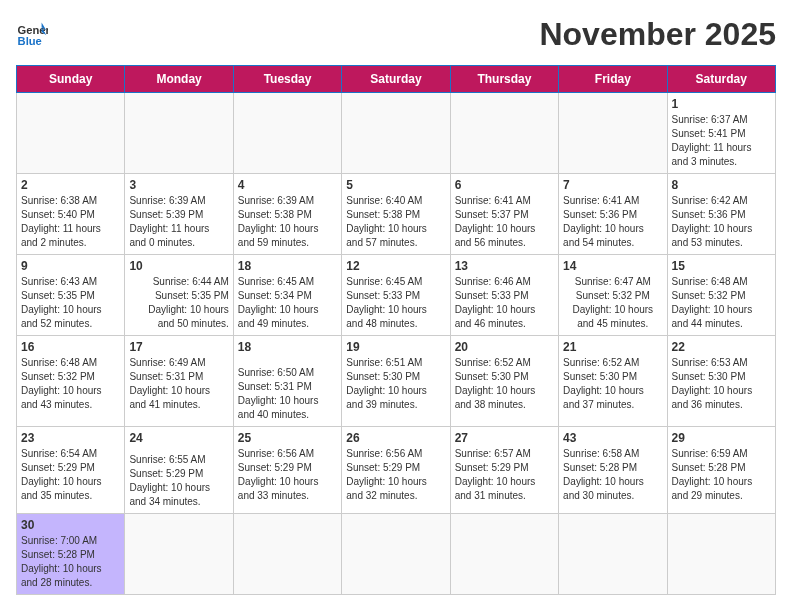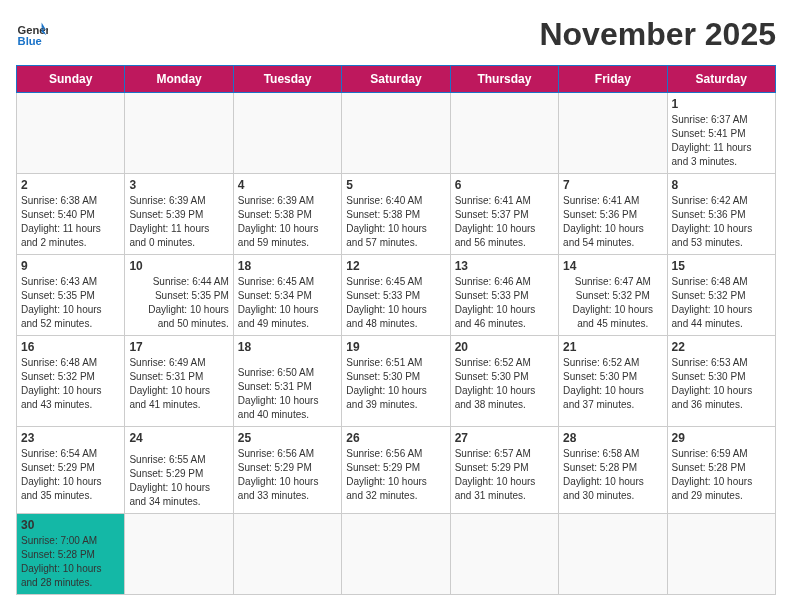--- a/index.html
+++ b/index.html
@@ -65,21 +65,21 @@
     }
     .day-info {
       font-size: 10px;
       color: #333;
       line-height: 1.4;
     }
     td.empty {
       background: #f9f9f9;
     }
     td.last-row {
-      background: #14b8a6;
+      background: #c4b5fd;
     }
   </style>
 </head>
 <body>
 
 <div class="header">
   <div class="logo">
     <svg class="logo-icon" viewBox="0 0 40 40">
       <text x="2" y="22" font-size="14" font-weight="bold" fill="#333" font-family="Arial">General</text>
       <text x="2" y="36" font-size="14" font-weight="bold" fill="#1a73c8" font-family="Arial">Blue</text>
@@ -302,21 +302,21 @@
 and 32 minutes.</div>
         </td>
         <td>
           <div class="day-num">27</div>
           <div class="day-info" style="white-space: pre-line;">Sunrise: 6:57 AM
 Sunset: 5:29 PM
 Daylight: 10 hours
 and 31 minutes.</div>
         </td>
         <td>
-          <div class="day-num">28</div>
+          <div class="day-num">43</div>
           <div class="day-info" style="white-space: pre-line;">Sunrise: 6:58 AM
 Sunset: 5:28 PM
 Daylight: 10 hours
 and 30 minutes.</div>
         </td>
         <td>
           <div class="day-num">29</div>
           <div class="day-info" style="white-space: pre-line;">Sunrise: 6:59 AM
 Sunset: 5:28 PM
 Daylight: 10 hours

